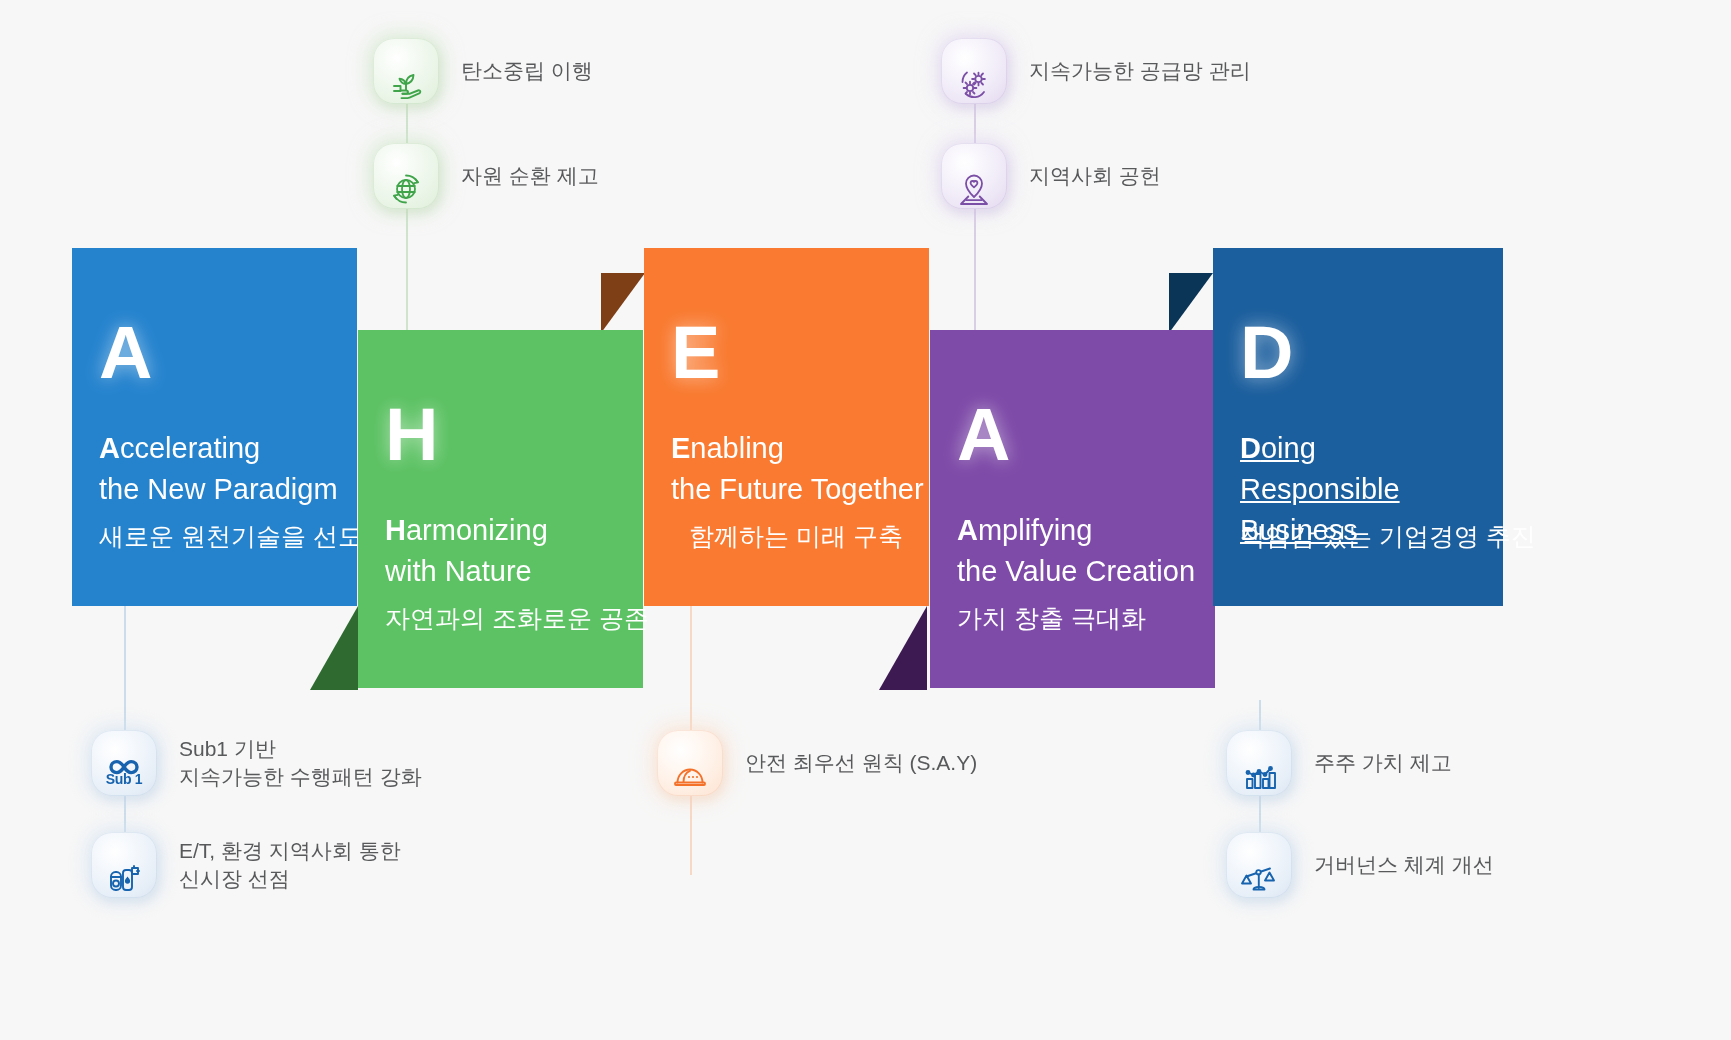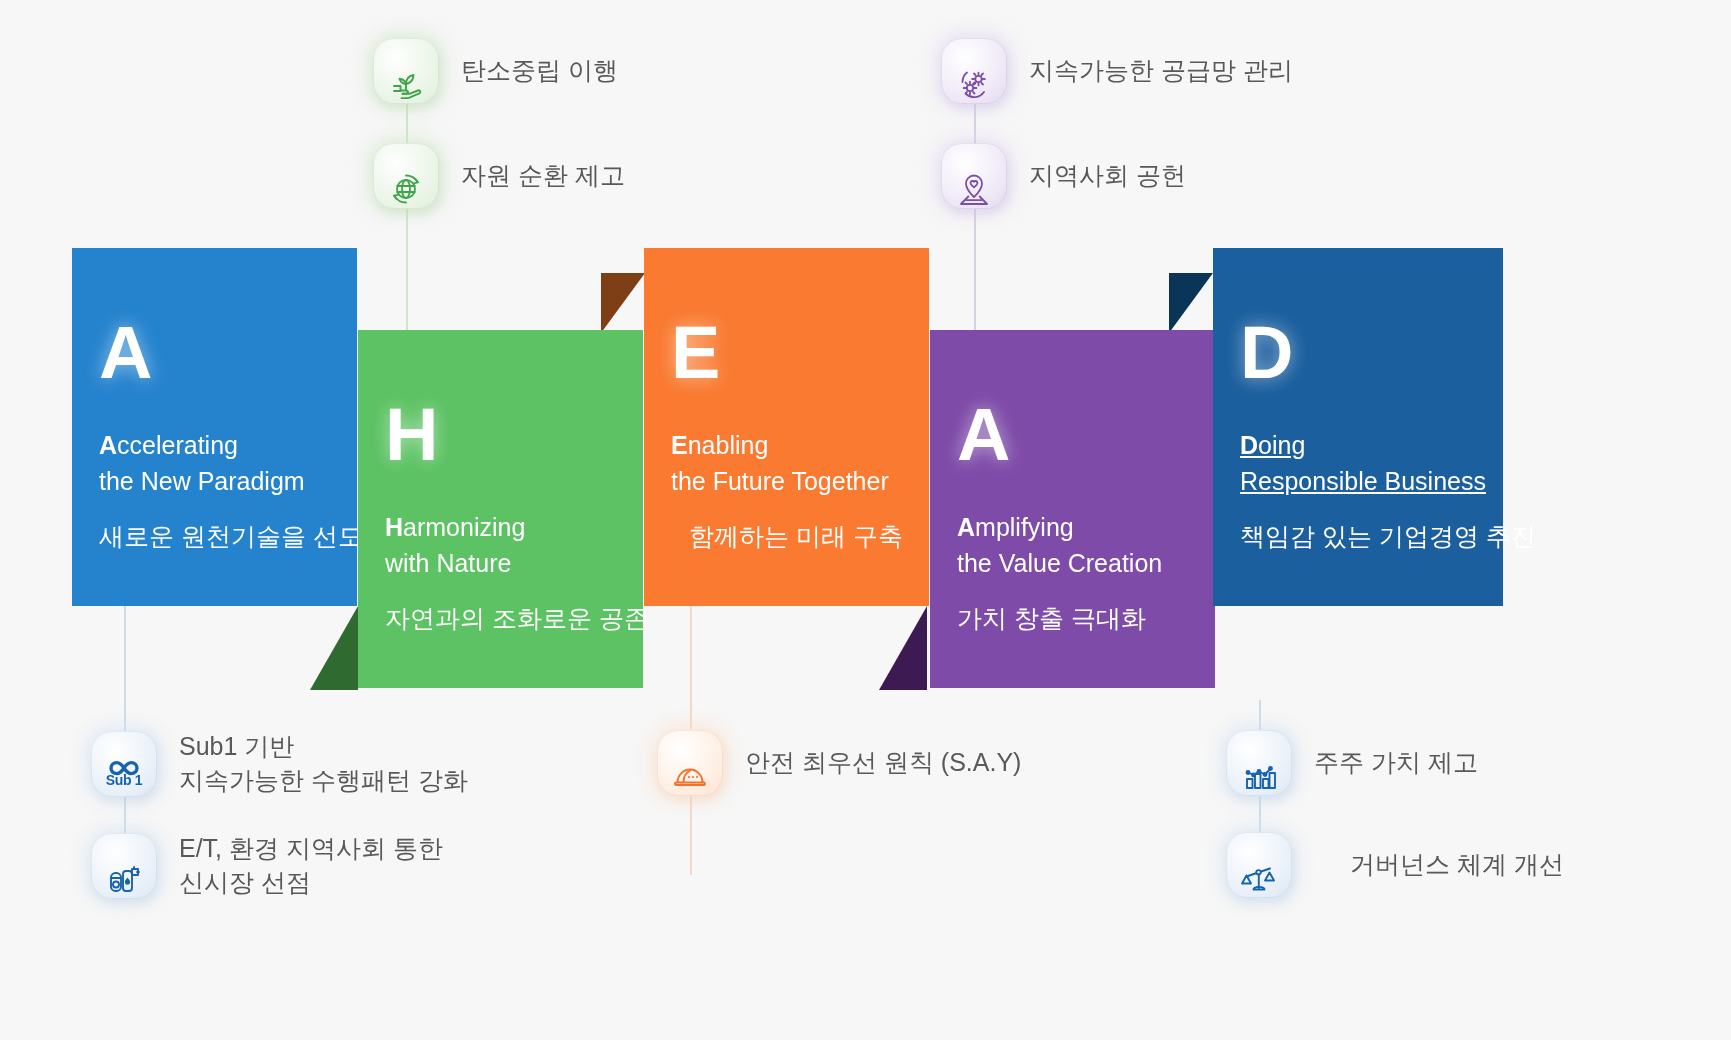--- a/index.html
+++ b/index.html
@@ -27,21 +27,21 @@
   .panel .big {
     position: absolute;
     font-size: 74px;
     font-weight: bold;
     line-height: 1;
     letter-spacing: -1px;
     text-shadow: 0 0 18px rgba(255,255,255,.55);
   }
   .panel .en {
     position: absolute;
-    font-size: 25px;
+    font-size: 29px;
     line-height: 1.42;
     font-weight: 300;
     white-space: pre-line;
   }
   .panel .en b { font-weight: 700; }
   .panel .ko {
     position: absolute;
     font-size: 25px;
     font-weight: 400;
     line-height: 1.3;
@@ -55,21 +55,21 @@
   .item { position: absolute; display: flex; align-items: center; }
   .item .badge {
     width: 66px; height: 66px; flex: 0 0 66px;
     border-radius: 21px;
     display: flex; align-items: flex-end; justify-content: center;
     position: relative;
   }
   .item .badge svg { display: block; }
   .item .label {
     margin-left: 22px;
-    font-size: 25px;
+    font-size: 21px;
     color: #58595b;
     line-height: 1.34;
     white-space: pre-line;
   }
 
   .badge.g {
     background: radial-gradient(circle at 36% 30%, #ffffff 0%, #f0f8ee 45%, #dfeeda 100%);
     box-shadow: 0 0 0 1px rgba(160,200,150,.25) inset,
                 0 0 18px 6px rgba(205,230,196,.55),
                 2px 4px 10px rgba(120,160,110,.18);
@@ -269,21 +269,21 @@
         <circle cx="14.5" cy="19" r="1.5"></circle>
         <circle cx="20" cy="15.5" r="1.5"></circle>
         <circle cx="26" cy="18.5" r="1.5"></circle>
         <circle cx="31.5" cy="12.5" r="1.5"></circle>
         <rect x="30.5" y="17" width="5.5" height="15"></rect>
       </svg>
     </div>
     <div class="label">주주 가치 제고</div>
   </div>
 
-  <div class="item" style="left:1226px; top:832px;gap:36px;">
+  <div class="item" style="left:1226px; top:832px;">
     <div class="badge b">
       <svg width="40" height="40" viewBox="0 0 40 40" fill="none" stroke="#1763ae" stroke-width="1.9" stroke-linecap="round" stroke-linejoin="round">
         <path d="M7.5 18.5L31 10.5"></path>
         <circle cx="19.5" cy="14.3" r="2.2" fill="#fff"></circle>
         <path d="M19.8 16.5v13.5"></path>
         <path d="M14.5 31.5h11c0-1.8-1.6-2.6-5.5-2.6s-5.5.8-5.5 2.6z"></path>
         <path d="M3 25.5h9L7.5 17.5z"></path>
         <path d="M26 22.5h9L30.5 14.5z"></path>
       </svg>
     </div>

